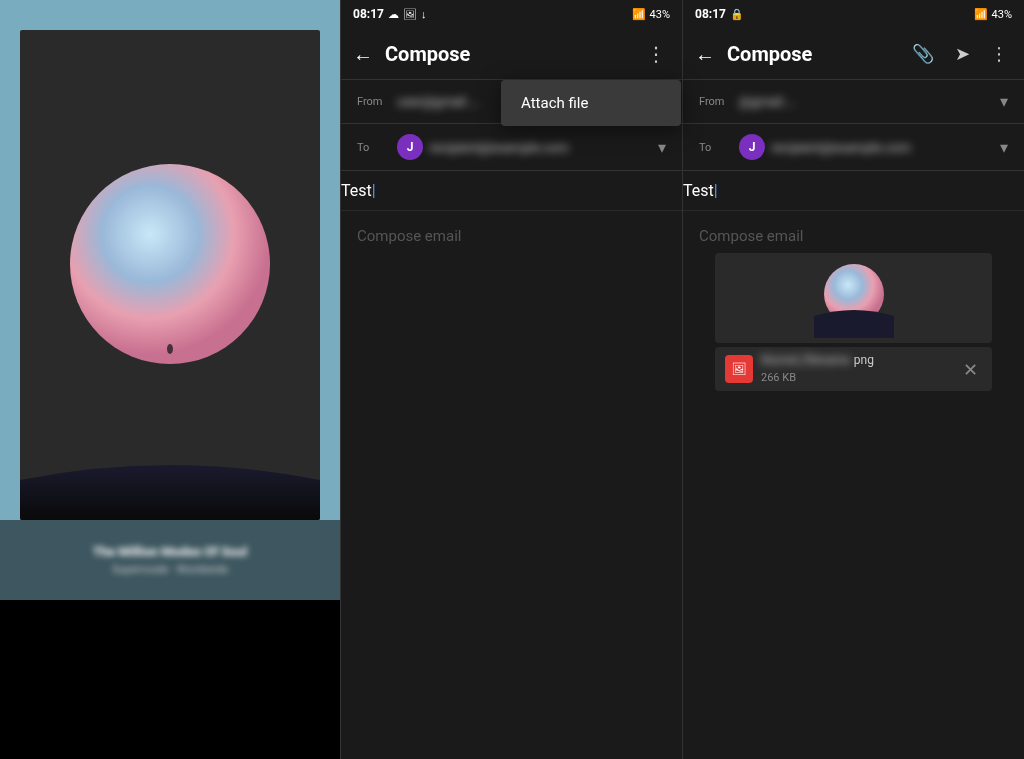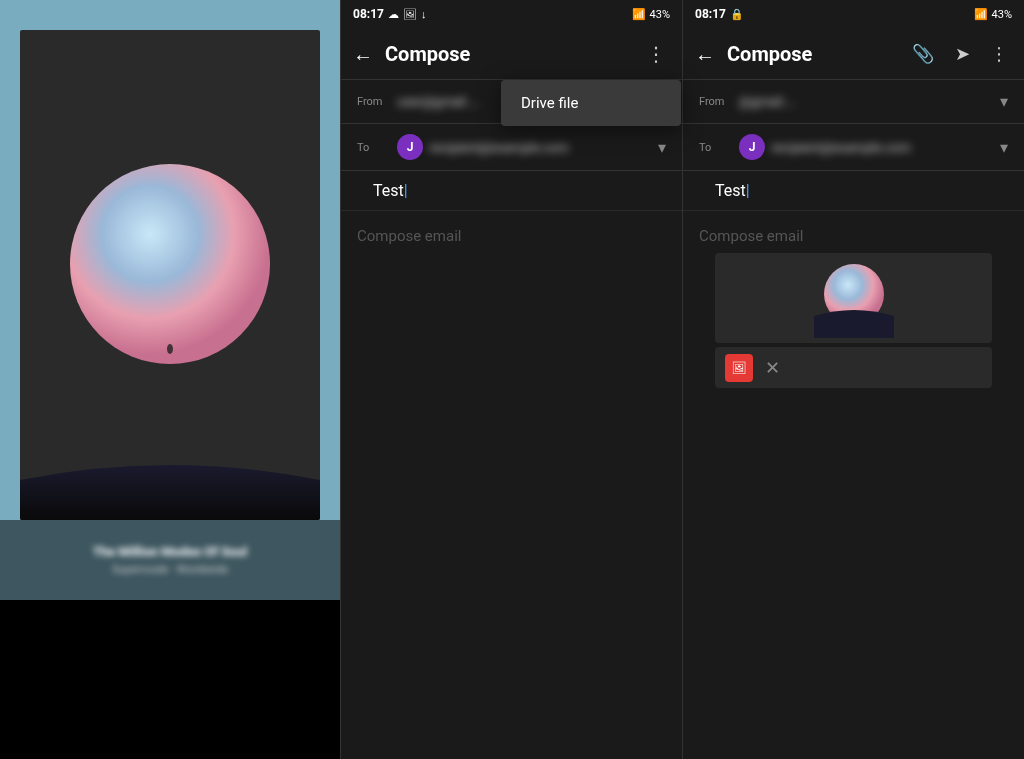--- a/index.html
+++ b/index.html
@@ -184,21 +184,21 @@
       justify-content: center;
       color: #fff;
       font-size: 12px;
       font-weight: bold;
       margin-right: 6px;
       flex-shrink: 0;
     }
 
     
     .subject-field {
-      padding: 10px 32px;
+      padding: 10px 0;
       border-bottom: 1px solid #2a2a2a;
     }
     .subject-input {
       color: #fff;
       font-size: 16px;
       background: transparent;
       border: none;
       outline: none;
       width: 100%;
     }
@@ -387,21 +387,21 @@
 
     <div class="subject-field">
       <span class="subject-input cursor-blink">Test</span>
     </div>
 
     <div class="compose-area">
       <span>Compose email</span>
     </div>
 
     <div class="dropdown-menu">
-      <div class="dropdown-item">Drive file</div>
+      <div class="dropdown-item">Attach file</div>
     </div>
   </div>
 
   <div class="phone-screen">
 
     <div class="status-bar">
       <div class="status-left">
         <span class="status-time">08:17</span>
         <span>🔒</span>
       </div>
@@ -455,19 +455,26 @@
               </defs>
               <rect width="80" height="80" fill="#2a2a2a"></rect>
               <circle cx="40" cy="36" r="30" fill="url(#previewGrad)"></circle>
               <path d="M0 58 Q40 46 80 58 L80 80 L0 80 Z" fill="#1a1a2e"></path>
             </svg>
           </div>
         </div>
 
         <div class="attachment-info">
           <div class="attach-icon">🖼</div>
+          <div class="attach-details">
+            <div style="display:flex;align-items:center;">
+              <span class="attach-name">blurred_filename</span>
+              <span class="attach-ext">png</span>
+            </div>
+            <span class="attach-size">266 KB</span>
+          </div>
           <span class="attach-close">✕</span>
         </div>
       </div>
     </div>
   </div>
 
 </div>
 
 </body></html>

